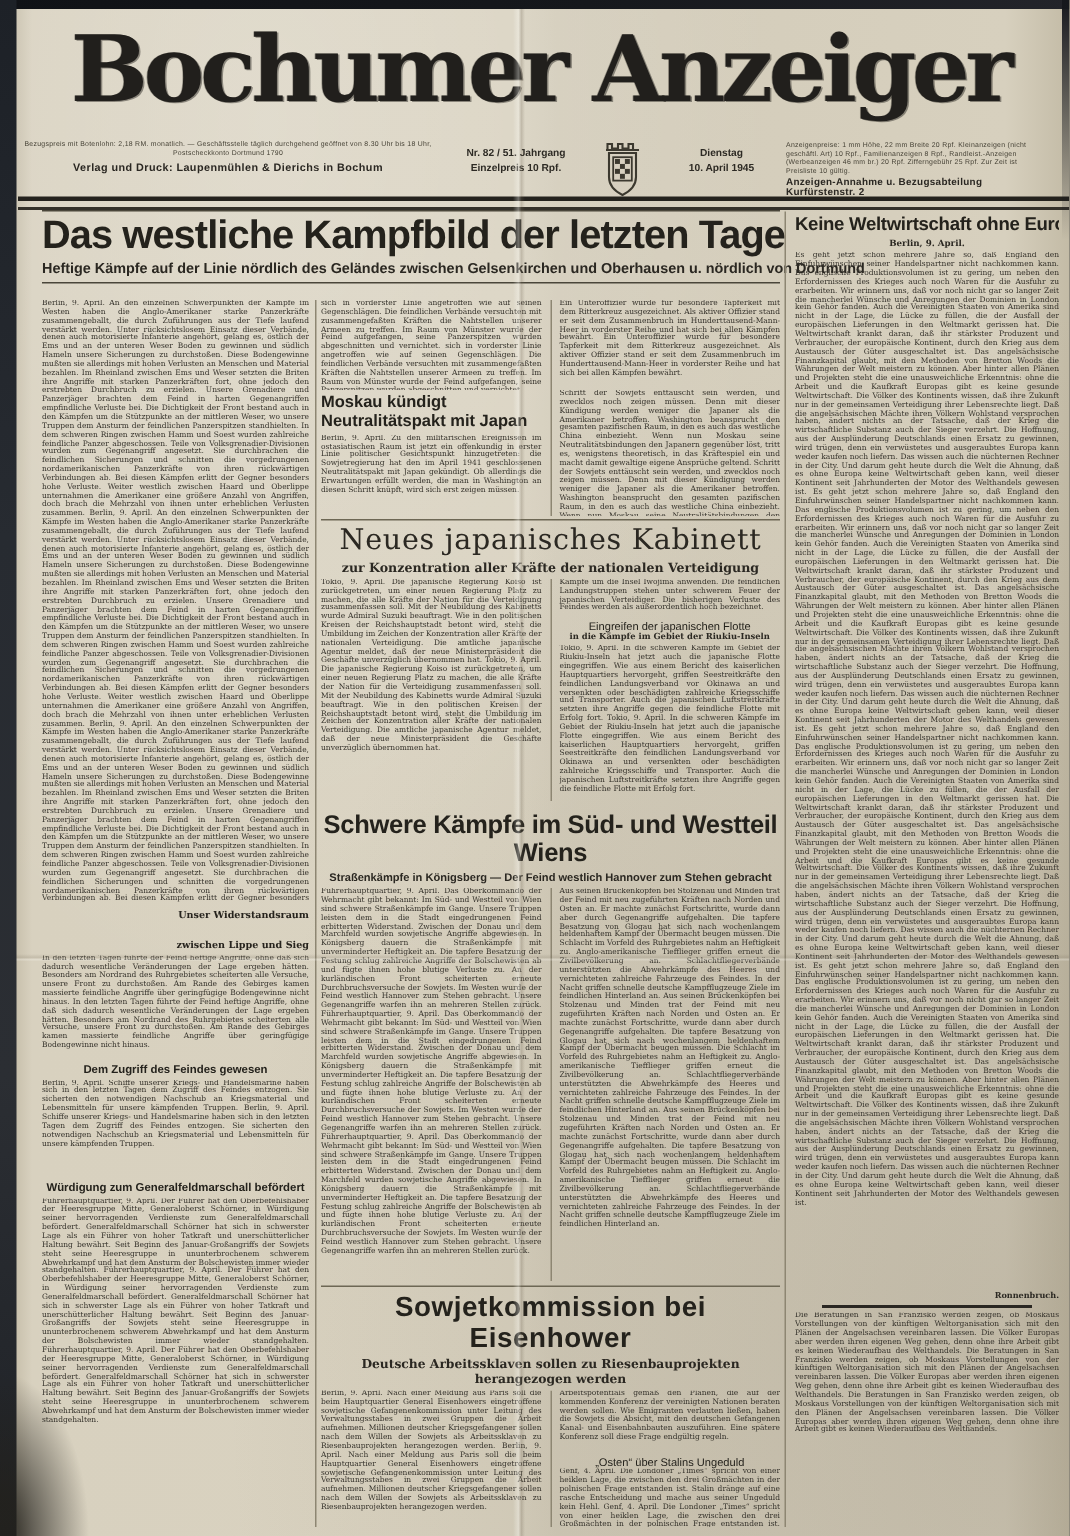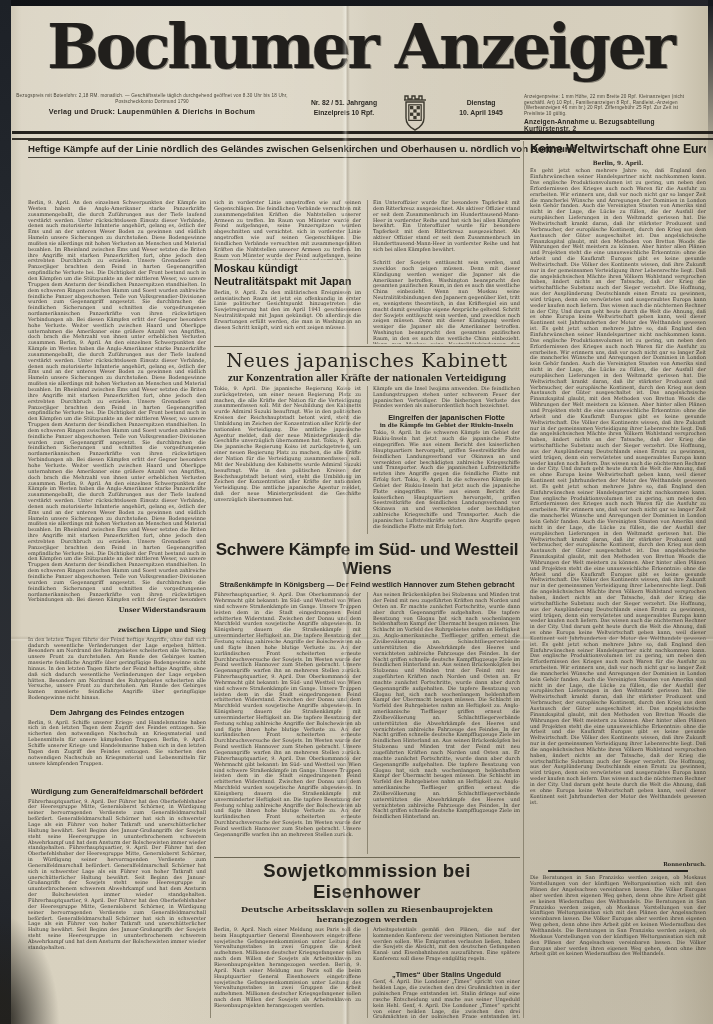--- a/index.html
+++ b/index.html
@@ -67,21 +67,21 @@
   .twocol > div { flex:1; min-width:0; }
   .twocol::after { content:""; position:absolute; left:50%; top:0; bottom:0; width:1px; background:#8d8672; }
   .m-h1 { font-family:"Liberation Sans", sans-serif; font-weight:bold; font-size:11px; line-height:1.15; color:#24221c; margin:2px 0 2.5px; }
   .center-head { text-align:center; border-top:1px solid #6d6754; padding-top:3px; margin-top:2px;}
   .kab-h { font-family:"DejaVu Serif", serif; font-size:19px; font-weight:normal; letter-spacing:0.5px; color:#2b2822; line-height:1.15; }
   .kab-sub { font-family:"DejaVu Serif", serif; font-weight:bold; font-size:8.4px; color:#2b2822; margin:1px 0 3px; }
   .wiens-h { font-family:"Liberation Sans", sans-serif; font-weight:bold; font-size:17px; letter-spacing:-0.2px; color:#24221c; line-height:1.1;}
   .wiens-sub { font-family:"Liberation Sans", sans-serif; font-weight:bold; font-size:7.4px; color:#2a2721; margin:2px 0 3px;}
   .sow-h { font-family:"Liberation Sans", sans-serif; font-weight:bold; font-size:18.5px; letter-spacing:0.4px; color:#24221c; line-height:1.1;}
   .sow-sub { font-family:"DejaVu Serif", serif; font-weight:bold; font-size:8.2px; color:#2b2822; margin:2px 0 3px;}
-  .inset-h1 { text-align:center; font-family:"Liberation Sans", sans-serif; font-weight:bold; font-size:7.4px; color:#24221c; margin:3px 0 0.5px;}
+  .inset-h1 { text-align:center; font-family:"Liberation Sans", sans-serif; font-weight:normal; font-size:7.4px; color:#24221c; margin:3px 0 0.5px;}
   .inset-h2 { text-align:center; font-weight:bold; font-size:5.6px; color:#2b2822; margin:0 0 2px;}
 
   
   .col-right h2 { margin:0; font-family:"Liberation Sans", sans-serif; font-weight:bold; font-size:12.4px; letter-spacing:-0.2px; color:#24221c; line-height:1.2; white-space:nowrap;}
   .dateline { text-align:center; font-weight:bold; font-size:5.8px; color:#2b2822; margin:3px 0 2.5px;}
   .signature { text-align:right; font-weight:bold; font-size:5.4px; color:#2b2822; margin:1px 0;}
   .divider { border-top:2px solid #2a2722; margin:3px 18px; }
 
   .crest-svg { display:inline-block; }
 </style>
@@ -136,32 +136,33 @@
     <div class="info-right">
       <div class="fineprint">Anzeigenpreise: 1 mm Höhe, 22 mm Breite 20 Rpf. Kleinanzeigen (nicht geschäftl. Art) 10 Rpf., Familienanzeigen 8 Rpf., Randleist.-Anzeigen (Werbeanzeigen 46 mm br.) 20 Rpf. Zifferngebühr 25 Rpf. Zur Zeit ist Preisliste 10 gültig.</div>
       <div class="boldline">Anzeigen-Annahme u. Bezugsabteilung Kurfürstenstr. 2</div>
     </div>
   </div>
 
   <div class="rule-double"></div>
 
   <div class="lead">
     <div class="topline"></div>
+    <h1>Das westliche Kampfbild der letzten Tage</h1>
     <div class="sub">Heftige Kämpfe auf der Linie nördlich des Geländes zwischen Gelsenkirchen und Oberhausen u. nördlich von Dortmund</div>
   </div>
 
   <div class="vr" id="vr1"></div>
   <div class="vr" id="vr2"></div>
 
   <div class="col-left">
     <div class="body-txt" style="height:402px; overflow:hidden;">Berlin, 9. April. An den einzelnen Schwerpunkten der Kämpfe im Westen haben die Anglo-Amerikaner starke Panzerkräfte zusammengeballt, die durch Zuführungen aus der Tiefe laufend verstärkt werden. Unter rücksichtslosem Einsatz dieser Verbände, denen auch motorisierte Infanterie angehört, gelang es, östlich der Ems und an der unteren Weser Boden zu gewinnen und südlich Hameln unsere Sicherungen zu durchstoßen. Diese Bodengewinne mußten sie allerdings mit hohen Verlusten an Menschen und Material bezahlen. Im Rheinland zwischen Ems und Weser setzten die Briten ihre Angriffe mit starken Panzerkräften fort, ohne jedoch den erstrebten Durchbruch zu erzielen. Unsere Grenadiere und Panzerjäger brachten dem Feind in harten Gegenangriffen empfindliche Verluste bei. Die Dichtigkeit der Front bestand auch in den Kämpfen um die Stützpunkte an der mittleren Weser, wo unsere Truppen dem Ansturm der feindlichen Panzerspitzen standhielten. In dem schweren Ringen zwischen Hamm und Soest wurden zahlreiche feindliche Panzer abgeschossen. Teile von Volksgrenadier-Divisionen wurden zum Gegenangriff angesetzt. Sie durchbrachen die feindlichen Sicherungen und schnitten die vorgedrungenen nordamerikanischen Panzerkräfte von ihren rückwärtigen Verbindungen ab. Bei diesen Kämpfen erlitt der Gegner besonders hohe Verluste. Weiter westlich zwischen Haard und Oberlippe unternahmen die Amerikaner eine größere Anzahl von Angriffen, doch brach die Mehrzahl von ihnen unter erheblichen Verlusten zusammen. Berlin, 9. April. An den einzelnen Schwerpunkten der Kämpfe im Westen haben die Anglo-Amerikaner starke Panzerkräfte zusammengeballt, die durch Zuführungen aus der Tiefe laufend verstärkt werden. Unter rücksichtslosem Einsatz dieser Verbände, denen auch motorisierte Infanterie angehört, gelang es, östlich der Ems und an der unteren Weser Boden zu gewinnen und südlich Hameln unsere Sicherungen zu durchstoßen. Diese Bodengewinne mußten sie allerdings mit hohen Verlusten an Menschen und Material bezahlen. Im Rheinland zwischen Ems und Weser setzten die Briten ihre Angriffe mit starken Panzerkräften fort, ohne jedoch den erstrebten Durchbruch zu erzielen. Unsere Grenadiere und Panzerjäger brachten dem Feind in harten Gegenangriffen empfindliche Verluste bei. Die Dichtigkeit der Front bestand auch in den Kämpfen um die Stützpunkte an der mittleren Weser, wo unsere Truppen dem Ansturm der feindlichen Panzerspitzen standhielten. In dem schweren Ringen zwischen Hamm und Soest wurden zahlreiche feindliche Panzer abgeschossen. Teile von Volksgrenadier-Divisionen wurden zum Gegenangriff angesetzt. Sie durchbrachen die feindlichen Sicherungen und schnitten die vorgedrungenen nordamerikanischen Panzerkräfte von ihren rückwärtigen Verbindungen ab. Bei diesen Kämpfen erlitt der Gegner besonders hohe Verluste. Weiter westlich zwischen Haard und Oberlippe unternahmen die Amerikaner eine größere Anzahl von Angriffen, doch brach die Mehrzahl von ihnen unter erheblichen Verlusten zusammen. Berlin, 9. April. An den einzelnen Schwerpunkten der Kämpfe im Westen haben die Anglo-Amerikaner starke Panzerkräfte zusammengeballt, die durch Zuführungen aus der Tiefe laufend verstärkt werden. Unter rücksichtslosem Einsatz dieser Verbände, denen auch motorisierte Infanterie angehört, gelang es, östlich der Ems und an der unteren Weser Boden zu gewinnen und südlich Hameln unsere Sicherungen zu durchstoßen. Diese Bodengewinne mußten sie allerdings mit hohen Verlusten an Menschen und Material bezahlen. Im Rheinland zwischen Ems und Weser setzten die Briten ihre Angriffe mit starken Panzerkräften fort, ohne jedoch den erstrebten Durchbruch zu erzielen. Unsere Grenadiere und Panzerjäger brachten dem Feind in harten Gegenangriffen empfindliche Verluste bei. Die Dichtigkeit der Front bestand auch in den Kämpfen um die Stützpunkte an der mittleren Weser, wo unsere Truppen dem Ansturm der feindlichen Panzerspitzen standhielten. In dem schweren Ringen zwischen Hamm und Soest wurden zahlreiche feindliche Panzer abgeschossen. Teile von Volksgrenadier-Divisionen wurden zum Gegenangriff angesetzt. Sie durchbrachen die feindlichen Sicherungen und schnitten die vorgedrungenen nordamerikanischen Panzerkräfte von ihren rückwärtigen Verbindungen ab. Bei diesen Kämpfen erlitt der Gegner besonders hohe Verluste. Weiter westlich zwischen Haard und Oberlippe unternahmen die Amerikaner eine größere Anzahl von Angriffen, doch brach die Mehrzahl von ihnen unter erheblichen Verlusten zusammen.</div>
     <div class="sub-fract">Unser Widerstandsraum</div>
     <div class="sub-fract" style="margin-top:12px;">zwischen Lippe und Sieg</div>
     <div class="body-txt" style="height:66px; overflow:hidden;">In den letzten Tagen führte der Feind heftige Angriffe, ohne daß sich dadurch wesentliche Veränderungen der Lage ergeben hätten. Besonders am Nordrand des Ruhrgebietes scheiterten alle Versuche, unsere Front zu durchstoßen. Am Rande des Gebirges kamen massierte feindliche Angriffe über geringfügige Bodengewinne nicht hinaus. In den letzten Tagen führte der Feind heftige Angriffe, ohne daß sich dadurch wesentliche Veränderungen der Lage ergeben hätten. Besonders am Nordrand des Ruhrgebietes scheiterten alle Versuche, unsere Front zu durchstoßen. Am Rande des Gebirges kamen massierte feindliche Angriffe über geringfügige Bodengewinne nicht hinaus.</div>
-    <div class="sub-sans">Dem Jahrgang des Feindes entzogen</div>
+    <div class="sub-sans">Dem Zugriff des Feindes gewesen</div>
     <div class="body-txt" style="height:62px; overflow:hidden;">Berlin, 9. April. Schiffe unserer Kriegs- und Handelsmarine haben sich in den letzten Tagen dem Zugriff des Feindes entzogen. Sie sicherten den notwendigen Nachschub an Kriegsmaterial und Lebensmitteln für unsere kämpfenden Truppen. Berlin, 9. April. Schiffe unserer Kriegs- und Handelsmarine haben sich in den letzten Tagen dem Zugriff des Feindes entzogen. Sie sicherten den notwendigen Nachschub an Kriegsmaterial und Lebensmitteln für unsere kämpfenden Truppen.</div>
     <div class="sub-sans">Würdigung zum Generalfeldmarschall befördert</div>
     <div class="body-txt" style="height:200px; overflow:hidden;">Führerhauptquartier, 9. April. Der Führer hat den Oberbefehlshaber der Heeresgruppe Mitte, Generaloberst Schörner, in Würdigung seiner hervorragenden Verdienste zum Generalfeldmarschall befördert. Generalfeldmarschall Schörner hat sich in schwerster Lage als ein Führer von hoher Tatkraft und unerschütterlicher Haltung bewährt. Seit Beginn des Januar-Großangriffs der Sowjets steht seine Heeresgruppe in ununterbrochenem schwerem Abwehrkampf und hat dem Ansturm der Bolschewisten immer wieder standgehalten. Führerhauptquartier, 9. April. Der Führer hat den Oberbefehlshaber der Heeresgruppe Mitte, Generaloberst Schörner, in Würdigung seiner hervorragenden Verdienste zum Generalfeldmarschall befördert. Generalfeldmarschall Schörner hat sich in schwerster Lage als ein Führer von hoher Tatkraft und unerschütterlicher Haltung bewährt. Seit Beginn des Januar-Großangriffs der Sowjets steht seine Heeresgruppe in ununterbrochenem schwerem Abwehrkampf und hat dem Ansturm der Bolschewisten immer wieder standgehalten. Führerhauptquartier, 9. April. Der Führer hat den Oberbefehlshaber der Heeresgruppe Mitte, Generaloberst Schörner, in Würdigung seiner hervorragenden Verdienste zum Generalfeldmarschall befördert. Generalfeldmarschall Schörner hat sich in schwerster Lage als ein Führer von hoher Tatkraft und unerschütterlicher Haltung bewährt. Seit Beginn des Januar-Großangriffs der Sowjets steht seine Heeresgruppe in ununterbrochenem schwerem Abwehrkampf und hat dem Ansturm der Bolschewisten immer wieder standgehalten.</div>
   </div>
 
   <div class="mid">
 
     <div class="twocol" style="height:60px;">
       <div class="body-txt">sich in vorderster Linie angetroffen wie auf seinen Gegenschlägen. Die feindlichen Verbände versuchten mit zusammengefaßten Kräften die Nahtstellen unserer Armeen zu treffen. Im Raum von Münster wurde der Feind aufgefangen, seine Panzerspitzen wurden abgeschnitten und vernichtet. sich in vorderster Linie angetroffen wie auf seinen Gegenschlägen. Die feindlichen Verbände versuchten mit zusammengefaßten Kräften die Nahtstellen unserer Armeen zu treffen. Im Raum von Münster wurde der Feind aufgefangen, seine Panzerspitzen wurden abgeschnitten und vernichtet.</div>
       <div class="body-txt">Ein Unteroffizier wurde für besondere Tapferkeit mit dem Ritterkreuz ausgezeichnet. Als aktiver Offizier stand er seit dem Zusammenbruch im Hunderttausend-Mann-Heer in vorderster Reihe und hat sich bei allen Kämpfen bewährt. Ein Unteroffizier wurde für besondere Tapferkeit mit dem Ritterkreuz ausgezeichnet. Als aktiver Offizier stand er seit dem Zusammenbruch im Hunderttausend-Mann-Heer in vorderster Reihe und hat sich bei allen Kämpfen bewährt.</div>
@@ -199,21 +200,21 @@
     </div>
 
     <div class="center-head" style="margin-top:3px;">
       <div class="sow-h">Sowjetkommission bei Eisenhower</div>
       <div class="sow-sub">Deutsche Arbeitssklaven sollen zu Riesenbauprojekten herangezogen werden</div>
     </div>
     <div class="twocol" style="height:126px;">
       <div class="body-txt">Berlin, 9. April. Nach einer Meldung aus Paris soll die beim Hauptquartier General Eisenhowers eingetroffene sowjetische Gefangenenkommission unter Leitung des Verwaltungsstabes in zwei Gruppen die Arbeit aufnehmen. Millionen deutscher Kriegsgefangener sollen nach dem Willen der Sowjets als Arbeitssklaven zu Riesenbauprojekten herangezogen werden. Berlin, 9. April. Nach einer Meldung aus Paris soll die beim Hauptquartier General Eisenhowers eingetroffene sowjetische Gefangenenkommission unter Leitung des Verwaltungsstabes in zwei Gruppen die Arbeit aufnehmen. Millionen deutscher Kriegsgefangener sollen nach dem Willen der Sowjets als Arbeitssklaven zu Riesenbauprojekten herangezogen werden.</div>
       <div>
         <div class="body-txt" style="height:40px; overflow:hidden;">Arbeitspotentials gemäß den Plänen, die auf der kommenden Konferenz der vereinigten Nationen beraten werden sollen. Wie Emigranten verlauten ließen, haben die Sowjets die Absicht, mit den deutschen Gefangenen Kanal- und Eisenbahnbauten auszuführen. Eine spätere Konferenz soll diese Frage endgültig regeln.</div>
-        <div class="inset-h1">„Times“ über Stalins Ungeduld</div>
+        <div class="inset-h1">„Osten“ über Stalins Ungeduld</div>
         <div class="body-txt" style="height:70px; overflow:hidden;">Genf, 4. April. Die Londoner „Times“ spricht von einer heiklen Lage, die zwischen den drei Großmächten in der polnischen Frage entstanden ist. Stalin dränge auf eine rasche Entscheidung und mache aus seiner Ungeduld kein Hehl. Genf, 4. April. Die Londoner „Times“ spricht von einer heiklen Lage, die zwischen den drei Großmächten in der polnischen Frage entstanden ist. Stalin dränge auf eine rasche Entscheidung und mache aus seiner Ungeduld kein Hehl.</div>
       </div>
     </div>
   </div>
 
   <div class="col-right">
     <h2>Keine Weltwirtschaft ohne Europa</h2>
     <div class="dateline">Berlin, 9. April.</div>
     <div class="body-txt" style="height:692px; overflow:hidden;">Es geht jetzt schon mehrere Jahre so, daß England den Einfuhrwünschen seiner Handelspartner nicht nachkommen kann. Das englische Produktionsvolumen ist zu gering, um neben den Erfordernissen des Krieges auch noch Waren für die Ausfuhr zu erarbeiten. Wir erinnern uns, daß vor noch nicht gar so langer Zeit die mancherlei Wünsche und Anregungen der Dominien in London kein Gehör fanden. Auch die Vereinigten Staaten von Amerika sind nicht in der Lage, die Lücke zu füllen, die der Ausfall der europäischen Lieferungen in den Weltmarkt gerissen hat. Die Weltwirtschaft krankt daran, daß ihr stärkster Produzent und Verbraucher, der europäische Kontinent, durch den Krieg aus dem Austausch der Güter ausgeschaltet ist. Das angelsächsische Finanzkapital glaubt, mit den Methoden von Bretton Woods die Währungen der Welt meistern zu können. Aber hinter allen Plänen und Projekten steht die eine unausweichliche Erkenntnis: ohne die Arbeit und die Kaufkraft Europas gibt es keine gesunde Weltwirtschaft. Die Völker des Kontinents wissen, daß ihre Zukunft nur in der gemeinsamen Verteidigung ihrer Lebensrechte liegt. Daß die angelsächsischen Mächte ihren Völkern Wohlstand versprochen haben, ändert nichts an der Tatsache, daß der Krieg die wirtschaftliche Substanz auch der Sieger verzehrt. Die Hoffnung, aus der Ausplünderung Deutschlands einen Ersatz zu gewinnen, wird trügen, denn ein verwüstetes und ausgeraubtes Europa kann weder kaufen noch liefern. Das wissen auch die nüchternen Rechner in der City. Und darum geht heute durch die Welt die Ahnung, daß es ohne Europa keine Weltwirtschaft geben kann, weil dieser Kontinent seit Jahrhunderten der Motor des Welthandels gewesen ist. Es geht jetzt schon mehrere Jahre so, daß England den Einfuhrwünschen seiner Handelspartner nicht nachkommen kann. Das englische Produktionsvolumen ist zu gering, um neben den Erfordernissen des Krieges auch noch Waren für die Ausfuhr zu erarbeiten. Wir erinnern uns, daß vor noch nicht gar so langer Zeit die mancherlei Wünsche und Anregungen der Dominien in London kein Gehör fanden. Auch die Vereinigten Staaten von Amerika sind nicht in der Lage, die Lücke zu füllen, die der Ausfall der europäischen Lieferungen in den Weltmarkt gerissen hat. Die Weltwirtschaft krankt daran, daß ihr stärkster Produzent und Verbraucher, der europäische Kontinent, durch den Krieg aus dem Austausch der Güter ausgeschaltet ist. Das angelsächsische Finanzkapital glaubt, mit den Methoden von Bretton Woods die Währungen der Welt meistern zu können. Aber hinter allen Plänen und Projekten steht die eine unausweichliche Erkenntnis: ohne die Arbeit und die Kaufkraft Europas gibt es keine gesunde Weltwirtschaft. Die Völker des Kontinents wissen, daß ihre Zukunft nur in der gemeinsamen Verteidigung ihrer Lebensrechte liegt. Daß die angelsächsischen Mächte ihren Völkern Wohlstand versprochen haben, ändert nichts an der Tatsache, daß der Krieg die wirtschaftliche Substanz auch der Sieger verzehrt. Die Hoffnung, aus der Ausplünderung Deutschlands einen Ersatz zu gewinnen, wird trügen, denn ein verwüstetes und ausgeraubtes Europa kann weder kaufen noch liefern. Das wissen auch die nüchternen Rechner in der City. Und darum geht heute durch die Welt die Ahnung, daß es ohne Europa keine Weltwirtschaft geben kann, weil dieser Kontinent seit Jahrhunderten der Motor des Welthandels gewesen ist. Es geht jetzt schon mehrere Jahre so, daß England den Einfuhrwünschen seiner Handelspartner nicht nachkommen kann. Das englische Produktionsvolumen ist zu gering, um neben den Erfordernissen des Krieges auch noch Waren für die Ausfuhr zu erarbeiten. Wir erinnern uns, daß vor noch nicht gar so langer Zeit die mancherlei Wünsche und Anregungen der Dominien in London kein Gehör fanden. Auch die Vereinigten Staaten von Amerika sind nicht in der Lage, die Lücke zu füllen, die der Ausfall der europäischen Lieferungen in den Weltmarkt gerissen hat. Die Weltwirtschaft krankt daran, daß ihr stärkster Produzent und Verbraucher, der europäische Kontinent, durch den Krieg aus dem Austausch der Güter ausgeschaltet ist. Das angelsächsische Finanzkapital glaubt, mit den Methoden von Bretton Woods die Währungen der Welt meistern zu können. Aber hinter allen Plänen und Projekten steht die eine unausweichliche Erkenntnis: ohne die Arbeit und die Kaufkraft Europas gibt es keine gesunde Weltwirtschaft. Die Völker des Kontinents wissen, daß ihre Zukunft nur in der gemeinsamen Verteidigung ihrer Lebensrechte liegt. Daß die angelsächsischen Mächte ihren Völkern Wohlstand versprochen haben, ändert nichts an der Tatsache, daß der Krieg die wirtschaftliche Substanz auch der Sieger verzehrt. Die Hoffnung, aus der Ausplünderung Deutschlands einen Ersatz zu gewinnen, wird trügen, denn ein verwüstetes und ausgeraubtes Europa kann weder kaufen noch liefern. Das wissen auch die nüchternen Rechner in der City. Und darum geht heute durch die Welt die Ahnung, daß es ohne Europa keine Weltwirtschaft geben kann, weil dieser Kontinent seit Jahrhunderten der Motor des Welthandels gewesen ist. Es geht jetzt schon mehrere Jahre so, daß England den Einfuhrwünschen seiner Handelspartner nicht nachkommen kann. Das englische Produktionsvolumen ist zu gering, um neben den Erfordernissen des Krieges auch noch Waren für die Ausfuhr zu erarbeiten. Wir erinnern uns, daß vor noch nicht gar so langer Zeit die mancherlei Wünsche und Anregungen der Dominien in London kein Gehör fanden. Auch die Vereinigten Staaten von Amerika sind nicht in der Lage, die Lücke zu füllen, die der Ausfall der europäischen Lieferungen in den Weltmarkt gerissen hat. Die Weltwirtschaft krankt daran, daß ihr stärkster Produzent und Verbraucher, der europäische Kontinent, durch den Krieg aus dem Austausch der Güter ausgeschaltet ist. Das angelsächsische Finanzkapital glaubt, mit den Methoden von Bretton Woods die Währungen der Welt meistern zu können. Aber hinter allen Plänen und Projekten steht die eine unausweichliche Erkenntnis: ohne die Arbeit und die Kaufkraft Europas gibt es keine gesunde Weltwirtschaft. Die Völker des Kontinents wissen, daß ihre Zukunft nur in der gemeinsamen Verteidigung ihrer Lebensrechte liegt. Daß die angelsächsischen Mächte ihren Völkern Wohlstand versprochen haben, ändert nichts an der Tatsache, daß der Krieg die wirtschaftliche Substanz auch der Sieger verzehrt. Die Hoffnung, aus der Ausplünderung Deutschlands einen Ersatz zu gewinnen, wird trügen, denn ein verwüstetes und ausgeraubtes Europa kann weder kaufen noch liefern. Das wissen auch die nüchternen Rechner in der City. Und darum geht heute durch die Welt die Ahnung, daß es ohne Europa keine Weltwirtschaft geben kann, weil dieser Kontinent seit Jahrhunderten der Motor des Welthandels gewesen ist.</div>
     <div class="signature">Ronnenbruch.</div>

